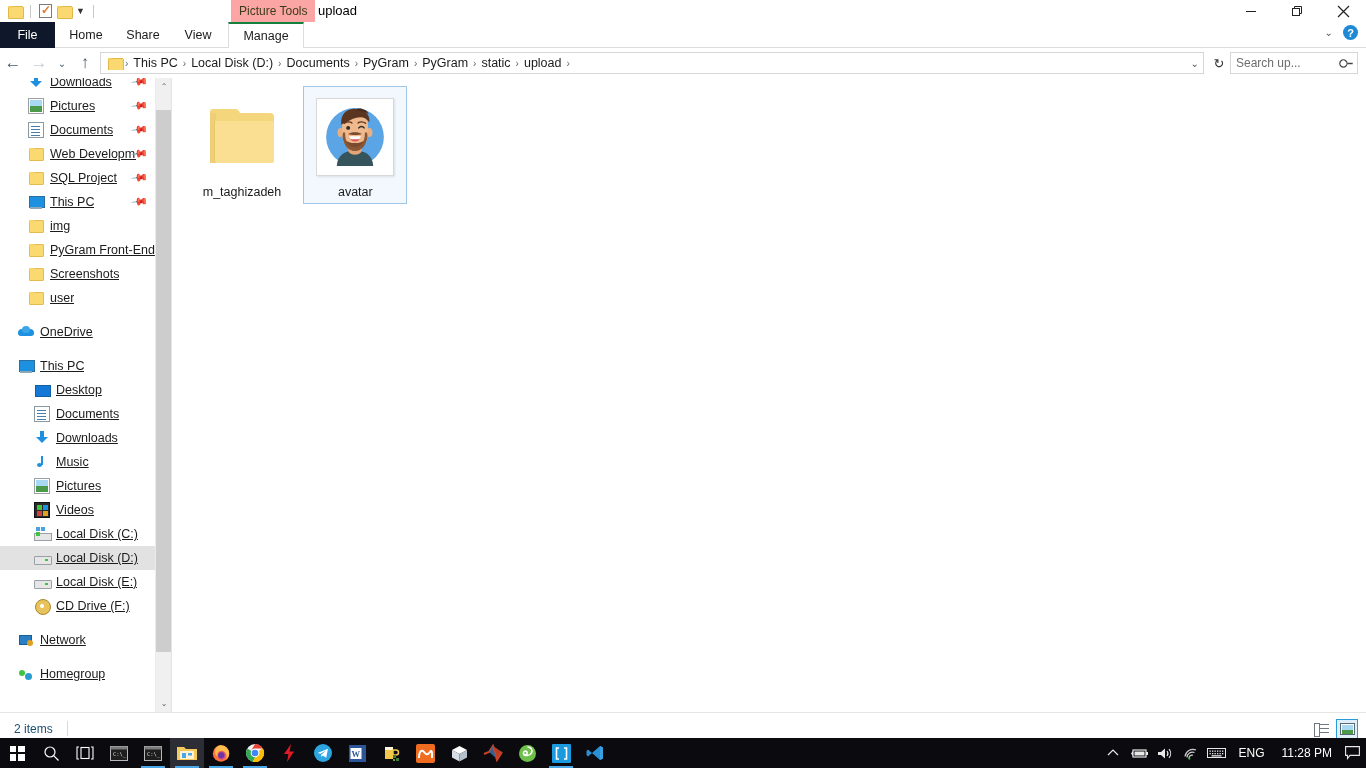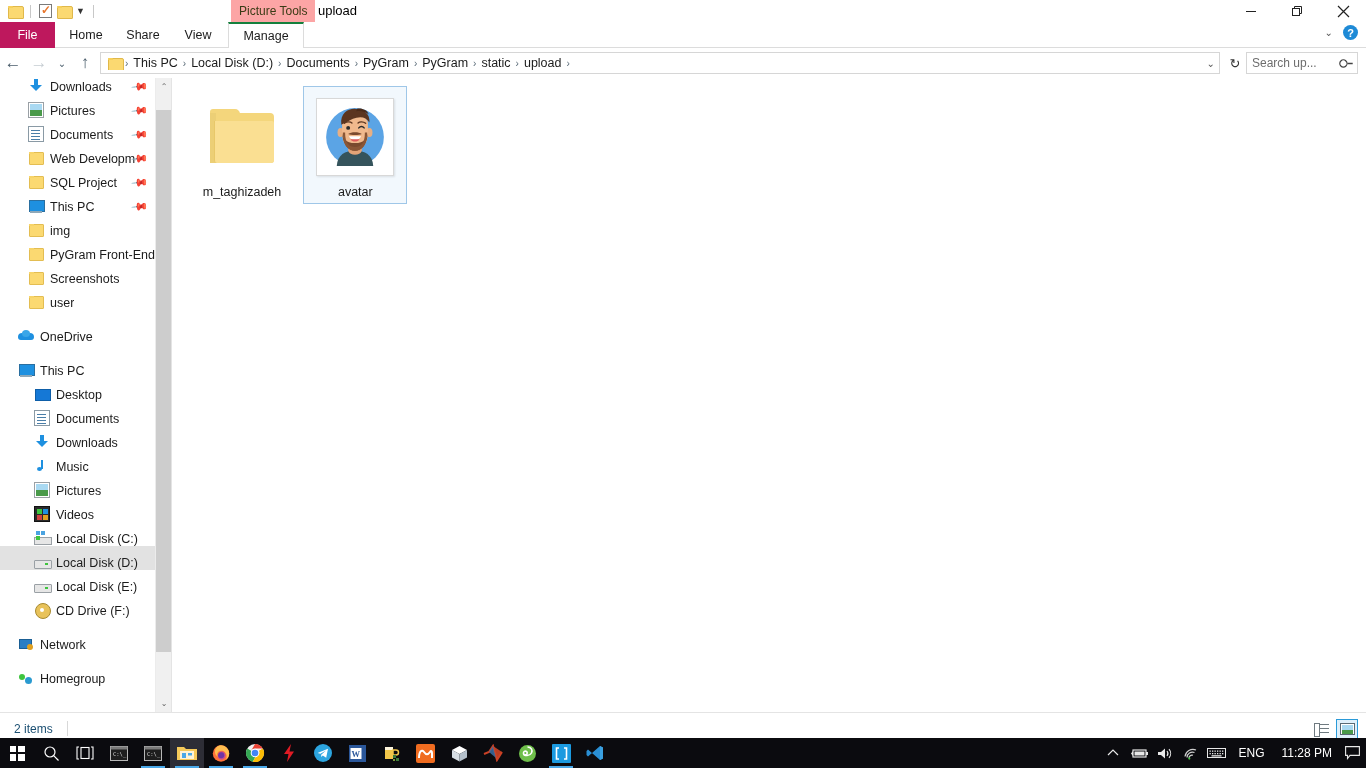--- a/index.html
+++ b/index.html
@@ -56,21 +56,21 @@
 
   
   .ribbon {
     position:absolute; left:0; top:22px; width:1366px; height:26px;
     background:#ffffff; border-bottom:1px solid #dcdcdc;
   }
   .rtab {
     position:absolute; top:0; height:26px; line-height:26px;
     font-size:12.5px; color:#1b1b1b; text-align:center;
   }
-  .rtab.file { background:#be185d; color:#fff; left:0; width:55px; }
+  .rtab.file { background:#0f172a; color:#fff; left:0; width:55px; }
   .rtab.manage {
     border-top:2px solid #15803d; border-left:1px solid #dcdcdc; border-right:1px solid #dcdcdc;
     background:#fff; line-height:24px;
   }
   .ribbon-right { position:absolute; right:8px; top:3px; display:flex; align-items:center; gap:10px; }
   .chev-dn { font-size:10px; color:#555; }
   .help-circle {
     width:15px;height:15px;border-radius:50%;background:#1e8ad6;color:#fff;
     font-size:11px;font-weight:bold;display:flex;align-items:center;justify-content:center;
   }
@@ -86,37 +86,38 @@
   .crumbbox {
     flex:1; height:22px; margin:0 4px 0 2px; border:1px solid #d6d6d6; background:#fff;
     display:flex; align-items:center; position:relative;
   }
   .crumbs { display:flex; align-items:center; padding-left:5px; overflow:hidden; }
   .crumb { font-size:12.5px; color:#1b1b1b; padding:0 4px; white-space:nowrap; }
   .crumb-sep { font-size:10px; color:#5a6b78; padding:0 1px; }
   .crumbbox .dd { position:absolute; right:4px; font-size:10px; color:#555; }
   .refresh-btn { width:22px;height:22px;display:flex;align-items:center;justify-content:center;font-size:13px;color:#333;border:1px solid transparent;}
   .searchbox {
-    width:112px; height:22px; border:1px solid #d6d6d6; background:#fff;
+    width:128px; height:22px; border:1px solid #d6d6d6; background:#fff;
     display:flex; align-items:center; justify-content:space-between;
     padding:0 5px; margin-right:8px;
   }
   .searchbox span { font-size:12px; color:#6d6d6d; white-space:nowrap; }
   .mag { font-size:12px; color:#444; transform:rotate(-45deg); }
 
   
   .content { position:absolute; left:0; top:78px; width:1366px; height:634px; background:#fff; }
   .sidebar {
     position:absolute; left:0; top:0; width:155px; height:634px;
     background:#fff; overflow:hidden;
   }
   .sb-scroll { position:absolute; left:0; top:0; width:155px; }
   .sb-item {
-    height:24px; display:flex; align-items:flex-end; position:relative; font-size:12.5px; color:#1b1b1b;
+    height:24px; display:flex; align-items:center; position:relative; font-size:12.5px; color:#1b1b1b;
     white-space:nowrap;
+    text-decoration:underline;
   }
   .sb-item.sel { background:#e2e2e2; }
   .sb-label { margin-left:6px; overflow:hidden; }
   .pin { position:absolute; right:8px; font-size:11px; color:#9aa3a8; transform:rotate(40deg); }
   .sb-gap { height:10px; }
 
   
   .si { width:16px;height:16px;position:relative;flex:0 0 16px; }
   .si.folder::before{content:"";position:absolute;left:1px;top:2px;width:13px;height:11px;background:#fbd971;border:1px solid #e3bd52;border-radius:1px;}
   .si.folder::after{content:"";position:absolute;left:1px;top:2px;width:5px;height:2px;background:#f7d469;}

